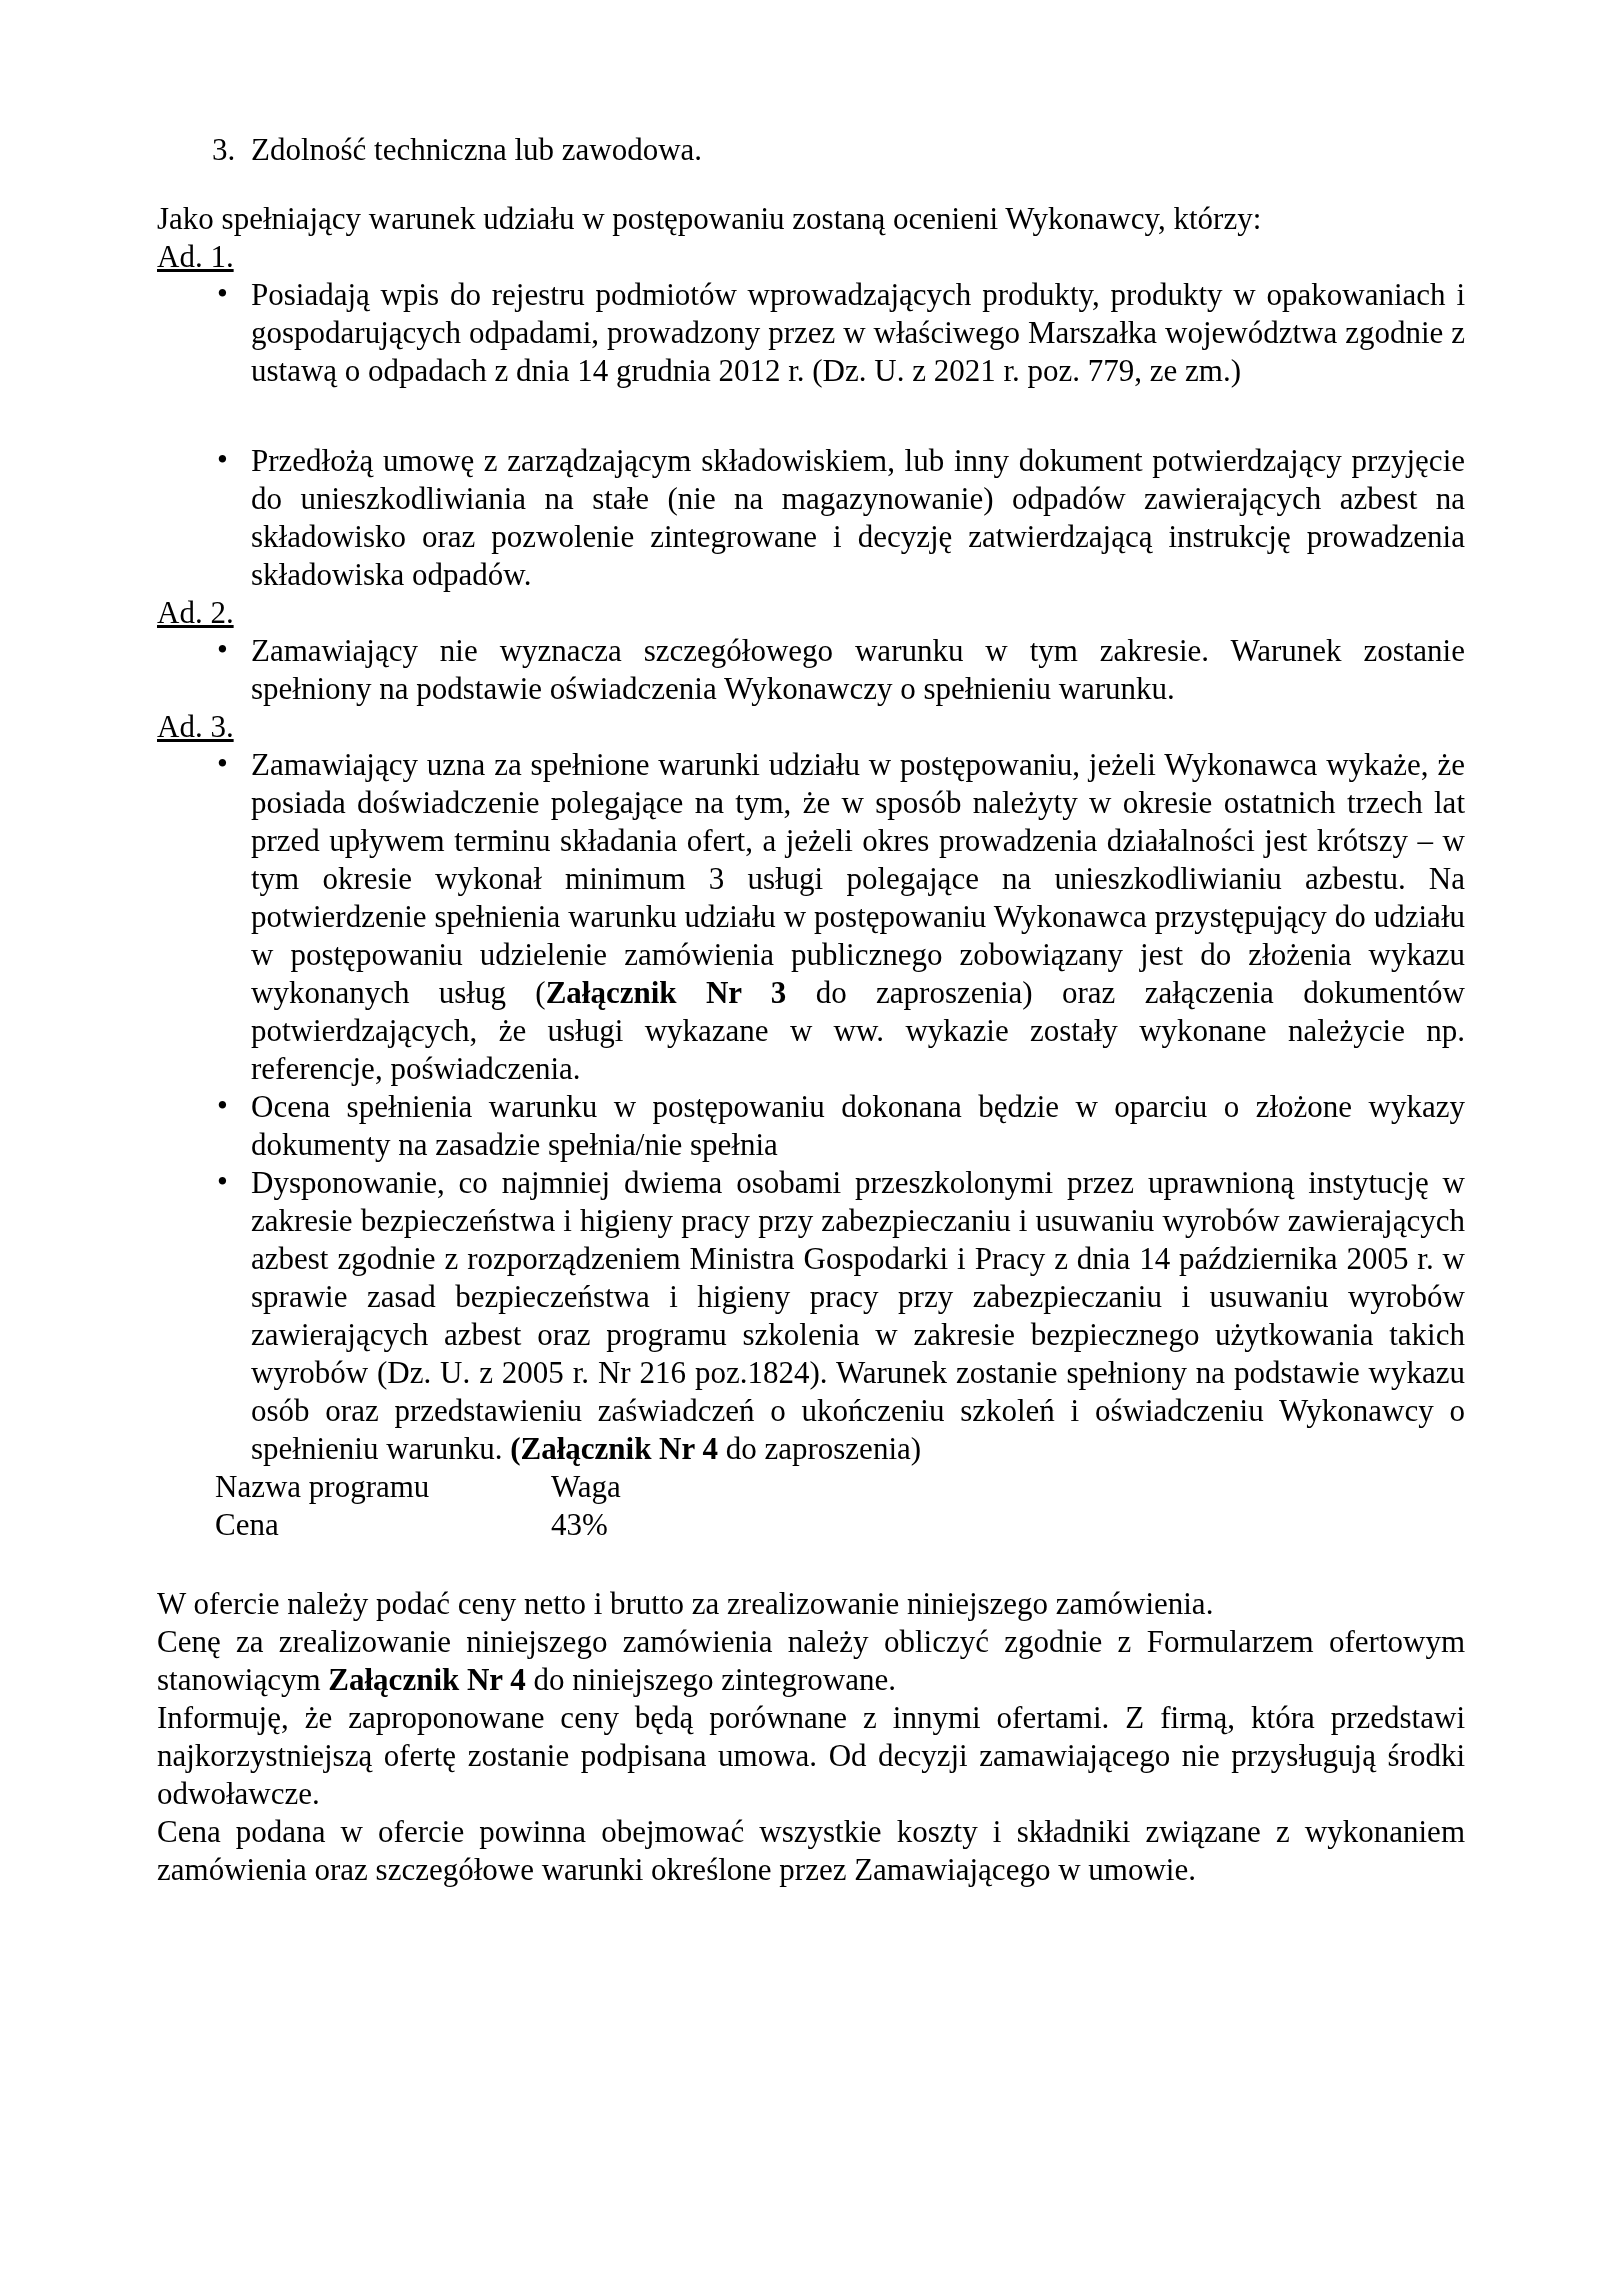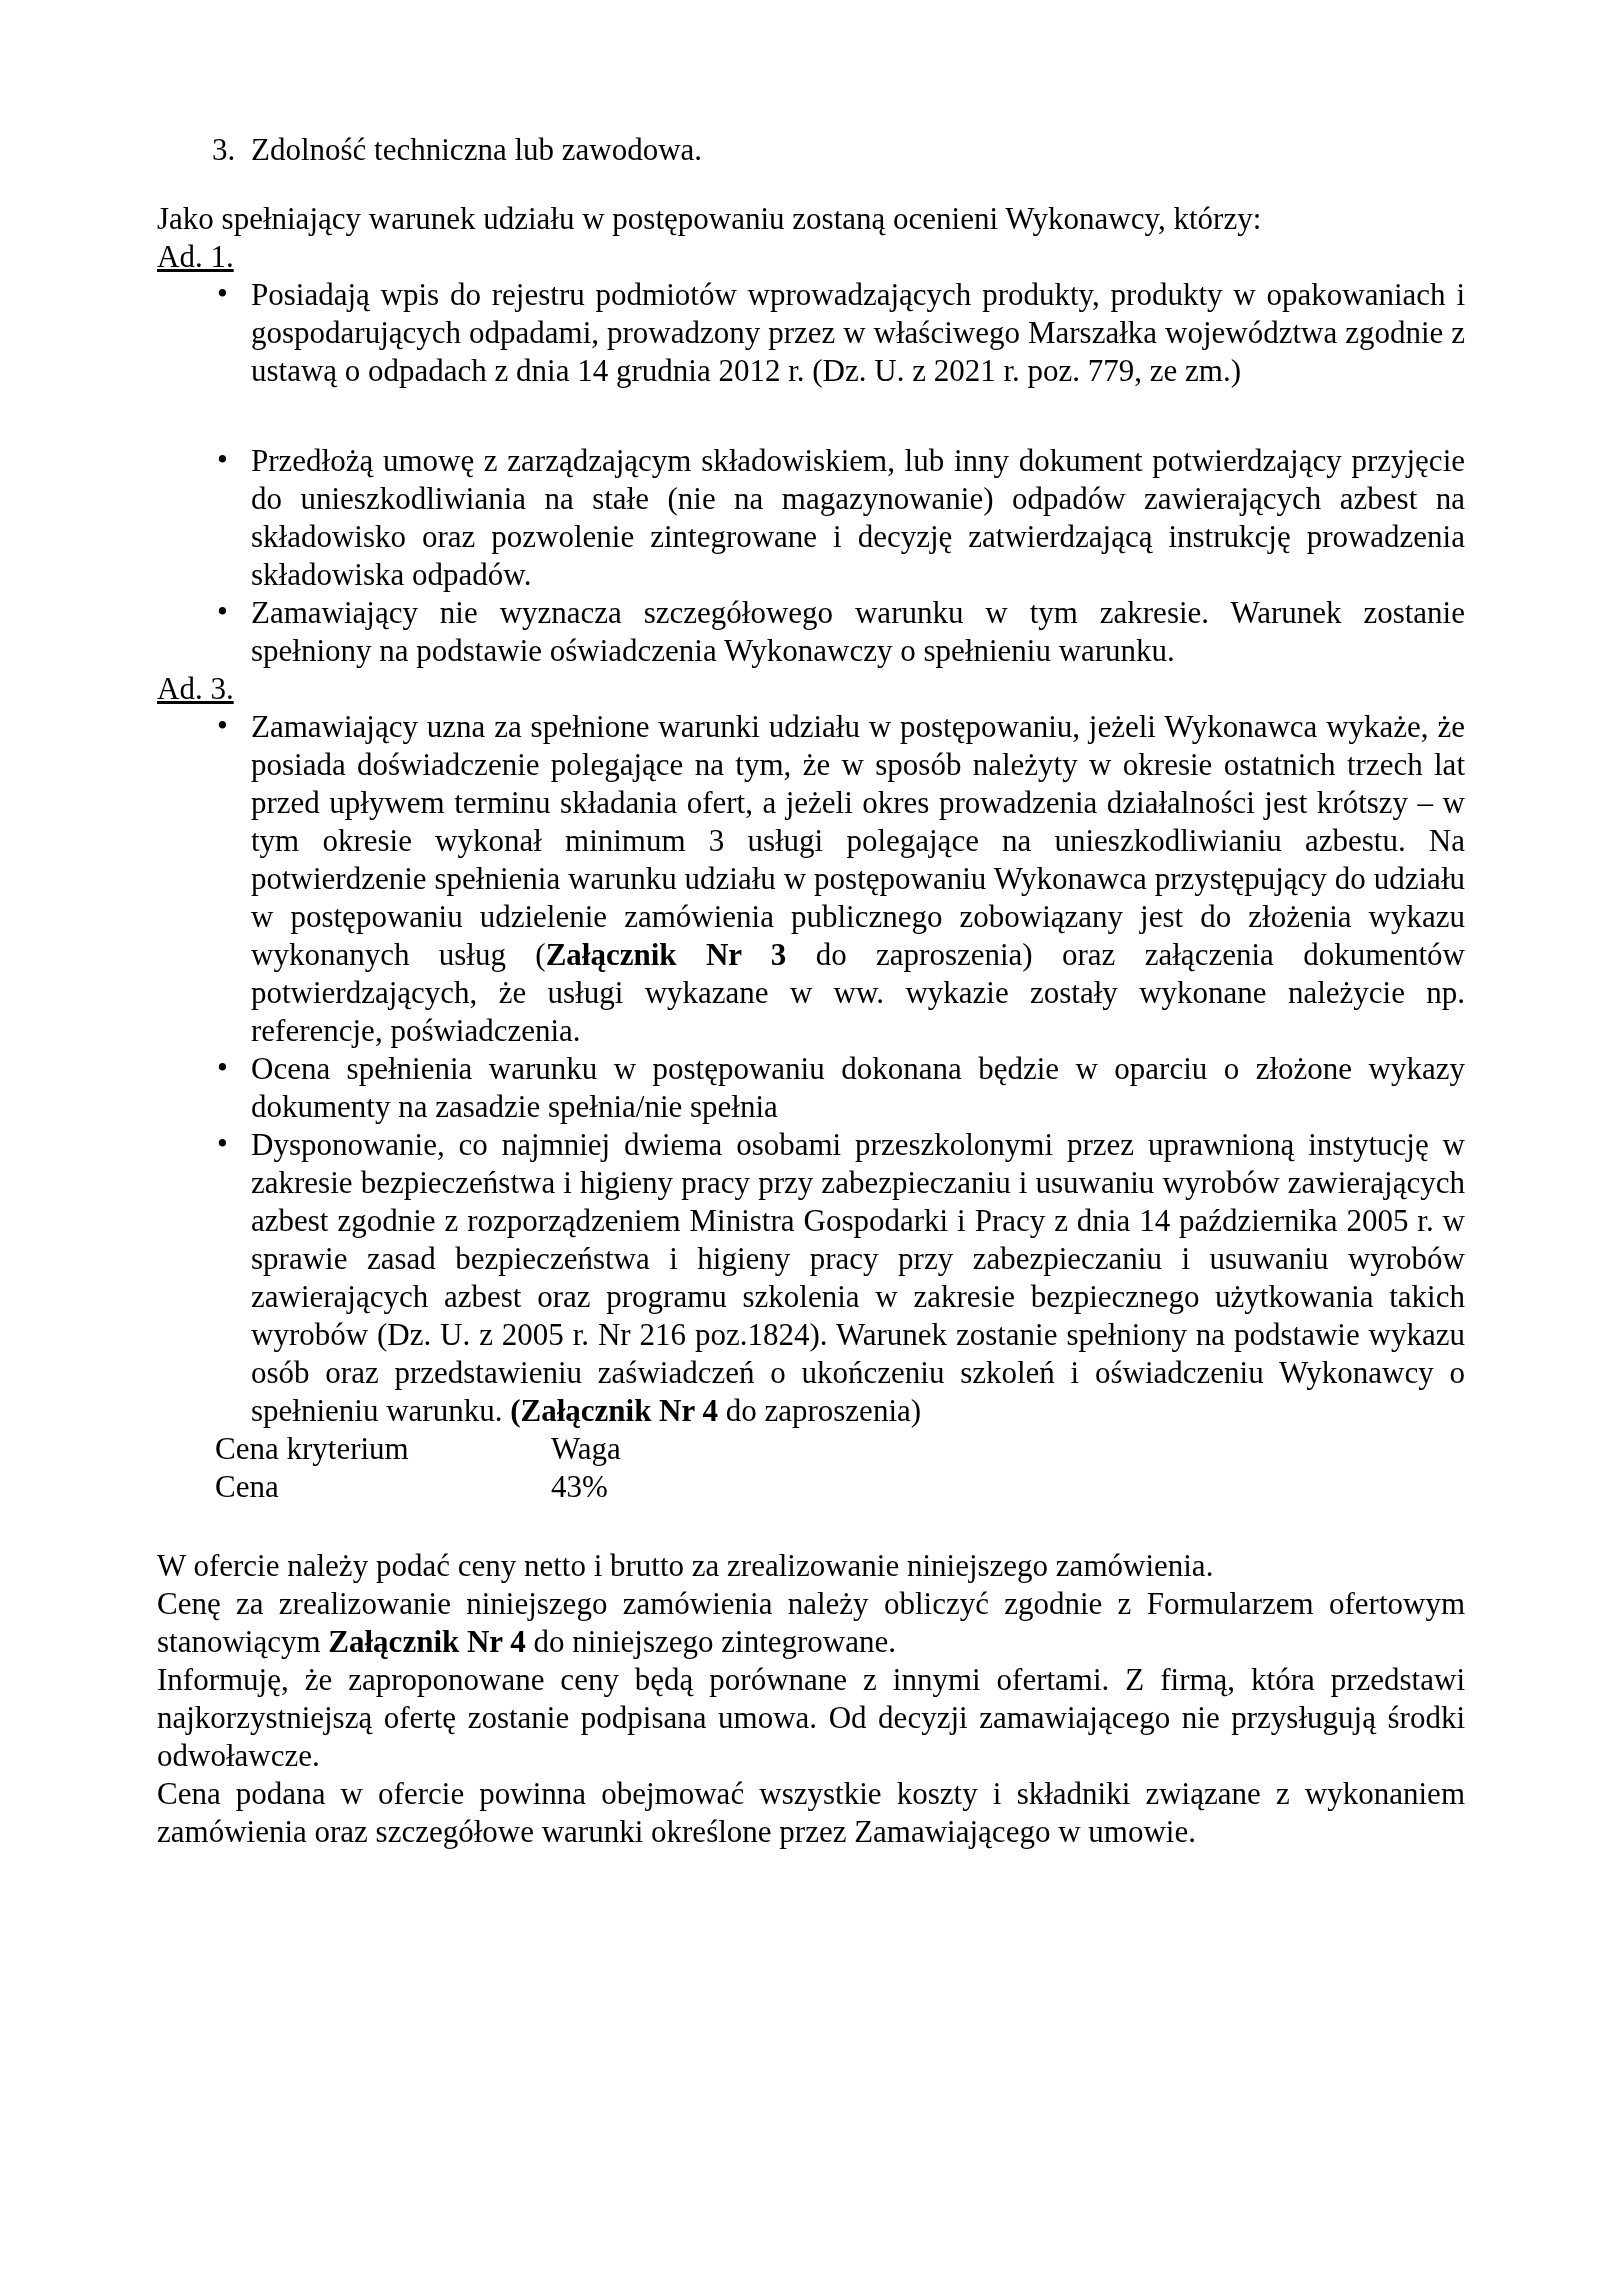--- a/index.html
+++ b/index.html
@@ -92,20 +92,23 @@
   <div class="bullet gap-after">
     <span class="marker">•</span>
     <span>Posiadają wpis do rejestru podmiotów wprowadzających produkty, produkty w opakowaniach i gospodarujących odpadami, prowadzony przez w właściwego Marszałka województwa zgodnie z ustawą o odpadach z dnia 14 grudnia 2012 r. (Dz. U. z 2021 r. poz. 779, ze zm.)</span>
   </div>
 
   <div class="bullet">
     <span class="marker">•</span>
     <span>Przedłożą umowę z zarządzającym składowiskiem, lub inny dokument potwierdzający przyjęcie do unieszkodliwiania na stałe (nie na magazynowanie) odpadów zawierających azbest na składowisko oraz pozwolenie zintegrowane i decyzję zatwierdzającą instrukcję prowadzenia składowiska odpadów.</span>
   </div>
 
+  <p class="ad-label">
+    <span>Ad. 2.</span>
+  </p>
 
   <div class="bullet">
     <span class="marker">•</span>
     <span>Zamawiający nie wyznacza szczegółowego warunku w tym zakresie. Warunek zostanie spełniony na podstawie oświadczenia Wykonawczy o spełnieniu warunku.</span>
   </div>
 
   <p class="ad-label">
     <span>Ad. 3.</span>
   </p>
 
@@ -120,21 +123,21 @@
   </div>
 
   <div class="bullet">
     <span class="marker">•</span>
     <span><span>Dysponowanie, co najmniej dwiema osobami przeszkolonymi przez uprawnioną instytucję w zakresie bezpieczeństwa i higieny pracy przy zabezpieczaniu i usuwaniu wyrobów zawierających azbest zgodnie z rozporządzeniem Ministra Gospodarki i Pracy z dnia 14 października 2005 r. w sprawie zasad bezpieczeństwa i higieny pracy przy zabezpieczaniu i usuwaniu wyrobów zawierających azbest oraz programu szkolenia w zakresie bezpiecznego użytkowania takich wyrobów (Dz. U. z 2005 r. Nr 216 poz.1824). Warunek zostanie spełniony na podstawie wykazu osób oraz przedstawieniu zaświadczeń o ukończeniu szkoleń i oświadczeniu Wykonawcy o spełnieniu warunku. </span><span class="b">(Załącznik Nr 4</span><span> do zaproszenia)</span></span>
   </div>
 
 
   <div class="crit-table">
     <div class="crit-row">
-      <span class="crit-name">Cena kryterium</span>
+      <span class="crit-name">Nazwa programu</span>
       <span class="crit-value">Waga</span>
     </div>
     <div class="crit-row">
       <span class="crit-name">Cena</span>
       <span class="crit-value">43%</span>
     </div>
   </div>
 
   <div class="closing">
     <p>W ofercie należy podać ceny netto i brutto za zrealizowanie niniejszego zamówienia.</p>

